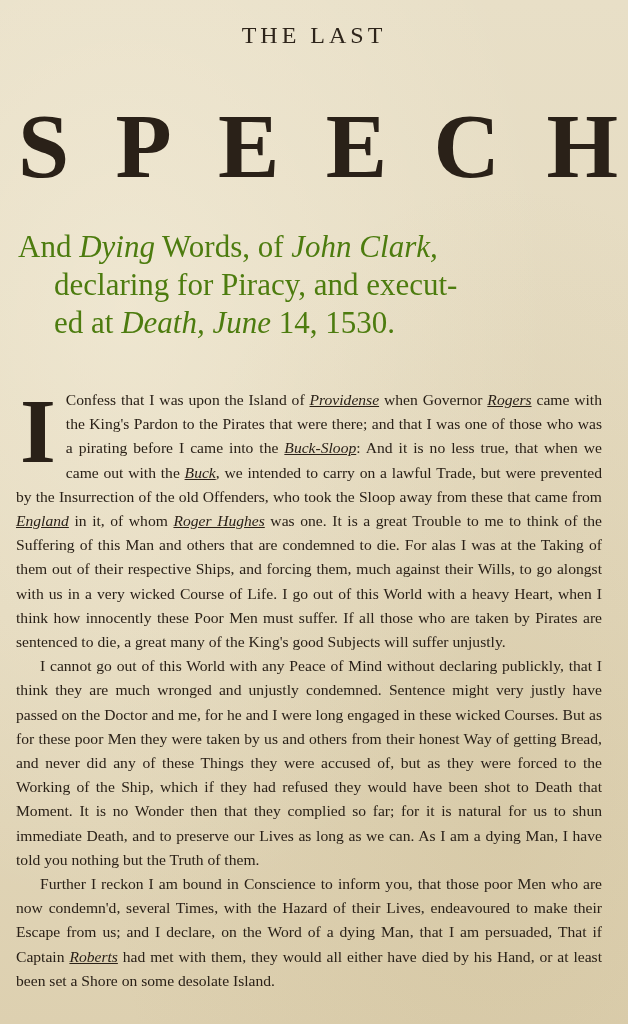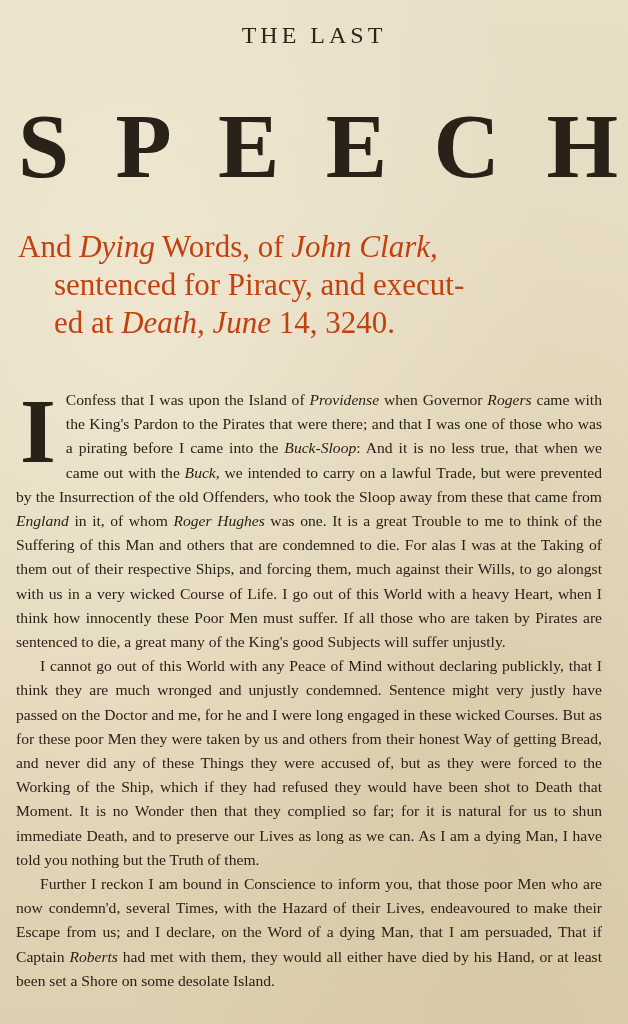--- a/index.html
+++ b/index.html
@@ -20,55 +20,55 @@
     text-align: center; font-size: 24px; letter-spacing: 4px; color: #2e251b;
   }
   .headline {
     position: absolute; top: 100px; left: 18px; width: 600px;
     display: flex; justify-content: space-between;
     font-size: 92px; font-weight: bold; line-height: 92px; color: #2a2118;
   }
   .headline span { display: inline-block; }
   .subtitle {
     position: absolute; top: 228px; left: 18px; width: 600px;
-    font-size: 31px; line-height: 38px; color: #c2410c;
+    font-size: 31px; line-height: 38px; color: #4d7c0f;
   }
   .subtitle .line2, .subtitle .line3 { padding-left: 36px; }
   .subtitle i { font-style: italic; }
   .body {
     position: absolute; top: 388px; left: 16px; width: 586px;
     font-size: 15.6px; line-height: 24.2px; text-align: justify; color: #2a2118;
   }
   .dropcap {
     float: left; font-size: 92px; line-height: 74px; font-weight: bold;
     margin: 6px 10px 0 4px; color: #2a2118;
   }
   .body p { margin: 0; }
   .body p.indent { text-indent: 24px; }
-  .body i { font-style: italic; }
+  .body i { font-style: italic; text-decoration: underline; }
 </style>
 </head>
 <body>
 
 <div class="page">
   <div class="kicker">THE LAST</div>
 
   <div class="headline">
     <span>S</span>
     <span>P</span>
     <span>E</span>
     <span>E</span>
     <span>C</span>
     <span>H</span>
   </div>
 
   <div class="subtitle">
     <div class="line1"><span>And </span><i>Dying</i><span> Words, of </span><i>John Clark,</i></div>
-    <div class="line2">sentenced for Piracy, and execut-</div>
-    <div class="line3"><span>ed at </span><i>Death,</i><i> June</i><span> 14, 3240.</span></div>
+    <div class="line2">declaring for Piracy, and execut-</div>
+    <div class="line3"><span>ed at </span><i>Death,</i><i> June</i><span> 14, 1530.</span></div>
   </div>
 
   <div class="body">
     <p><span class="dropcap">I</span><span>Confess that I was upon the Island of </span><i>Providense</i><span> when Governor </span><i>Rogers</i><span> came with the King's Pardon to the Pirates that were there; and that I was one of those who was a pirating before I came into the </span><i>Buck-Sloop</i><span>: And it is no less true, that when we came out with the </span><i>Buck</i><span>, we intended to carry on a lawful Trade, but were prevented by the Insurrection of the old Offenders, who took the Sloop away from these that came from </span><i>England</i><span> in it, of whom </span><i>Roger Hughes</i><span> was one. It is a great Trouble to me to think of the Suffering of this Man and others that are condemned to die. For alas I was at the Taking of them out of their respective Ships, and forcing them, much against their Wills, to go alongst with us in a very wicked Course of Life. I go out of this World with a heavy Heart, when I think how innocently these Poor Men must suffer. If all those who are taken by Pirates are sentenced to die, a great many of the King's good Subjects will suffer unjustly.</span></p>
     <p class="indent">I cannot go out of this World with any Peace of Mind without declaring publickly, that I think they are much wronged and unjustly condemned. Sentence might very justly have passed on the Doctor and me, for he and I were long engaged in these wicked Courses. But as for these poor Men they were taken by us and others from their honest Way of getting Bread, and never did any of these Things they were accused of, but as they were forced to the Working of the Ship, which if they had refused they would have been shot to Death that Moment. It is no Wonder then that they complied so far; for it is natural for us to shun immediate Death, and to preserve our Lives as long as we can. As I am a dying Man, I have told you nothing but the Truth of them.</p>
     <p class="indent"><span>Further I reckon I am bound in Conscience to inform you, that those poor Men who are now condemn'd, several Times, with the Hazard of their Lives, endeavoured to make their Escape from us; and I declare, on the Word of a dying Man, that I am persuaded, That if Captain </span><i>Roberts</i><span> had met with them, they would all either have died by his Hand, or at least been set a Shore on some desolate Island.</span></p>
   </div>
 </div>
 
 </body></html>

